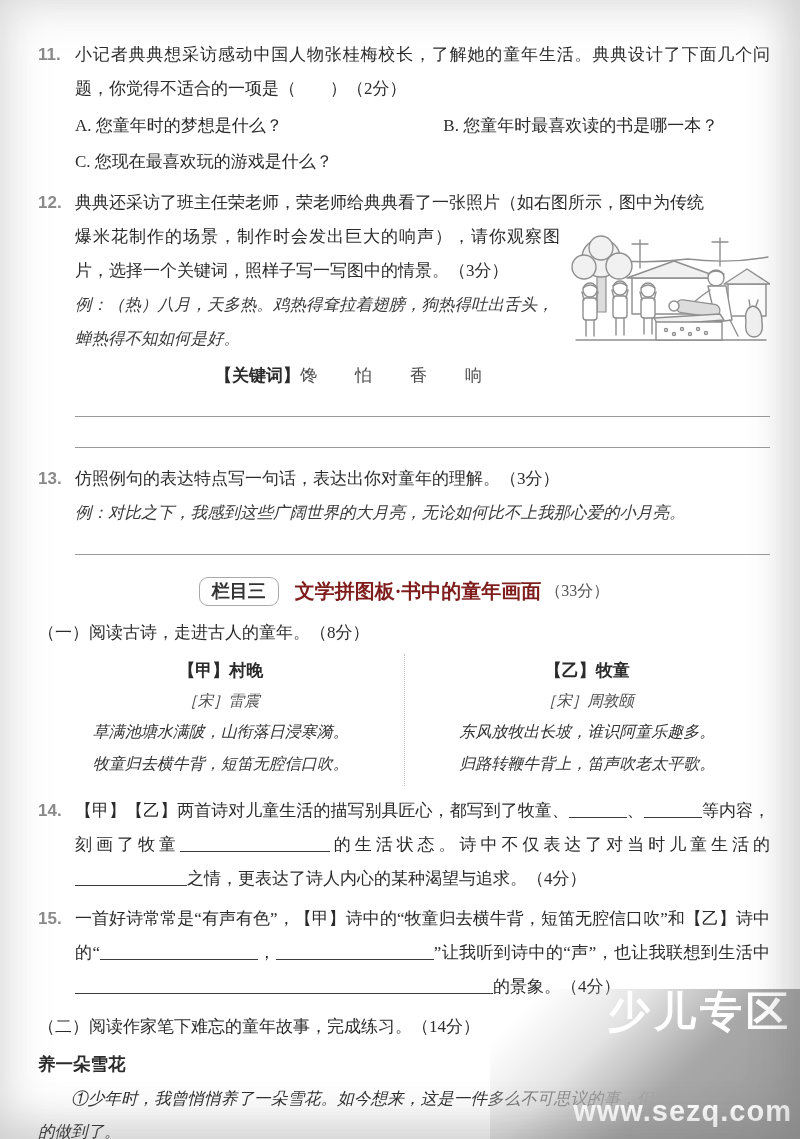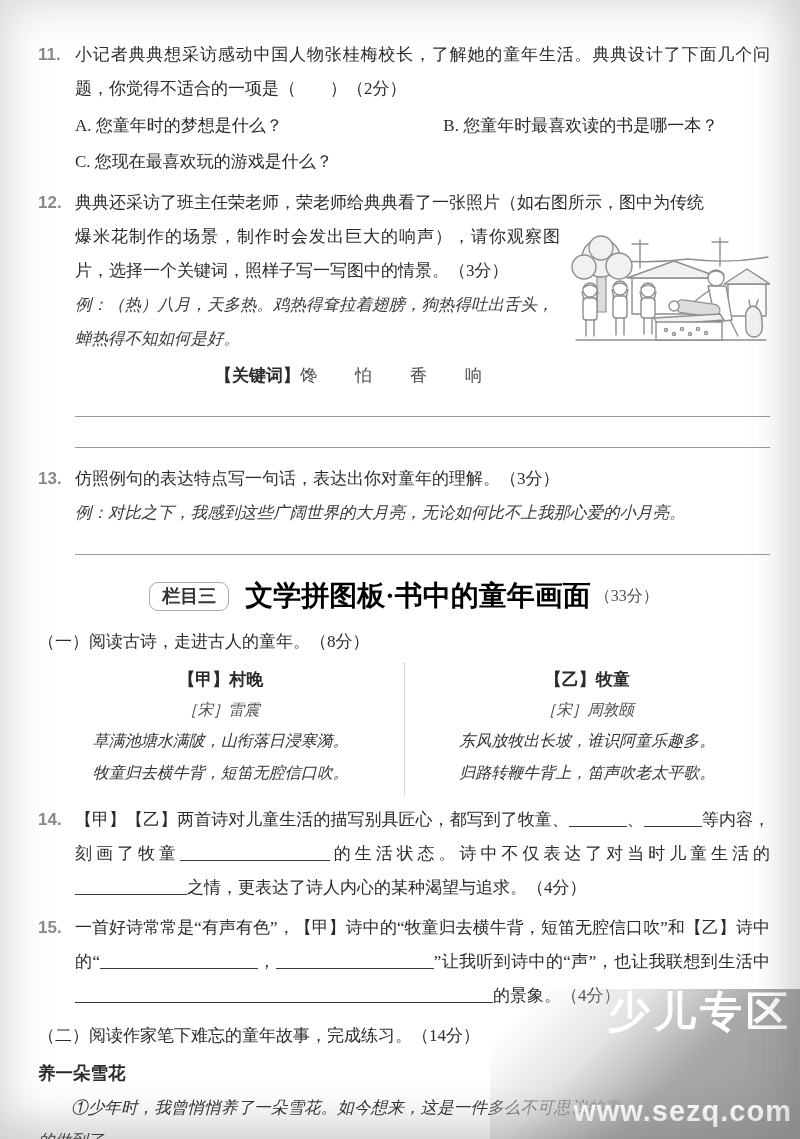--- a/index.html
+++ b/index.html
@@ -42,21 +42,21 @@
   .answer-line.first { margin-top:22px; }
   .section-head {
     display:flex; align-items:center; justify-content:center;
     margin:22px 0 10px 0;
   }
   .badge {
     border:1.5px solid #aaa; border-radius:9px;
     padding:1px 12px 2px 12px; font-size:18px; font-weight:bold; color:#333;
     margin-right:16px; background:#fff;
   }
-  .section-title { font-size:28px; font-weight:bold; color:#000000; }
+  .section-title { font-size:20px; font-weight:bold; color:#7f1d1d; }
   .section-score { font-size:16px; color:#555; margin-left:4px; }
   .part-head { font-size:17px; line-height:34px; margin-bottom:4px; }
   .poems { display:flex; margin:2px 0 8px 0; }
   .poem { flex:1; text-align:center; padding:2px 6px 6px 6px; }
   .poem + .poem { border-left:1.5px dotted #bdbdbd; }
   .poem-title { font-size:17px; font-weight:bold; line-height:30px; }
   .poem-author { font-size:15.5px; color:#4a4a4a; line-height:30px; font-style:italic; }
   .poem-line { font-size:16px; line-height:32px; color:#333; font-style:italic; }
   .blank { display:inline-block; border-bottom:1.2px solid #3a3a3a; height:15px; vertical-align:-2px; }
   .w58 { width:58px; } .w150 { width:150px; } .w112 { width:112px; }

